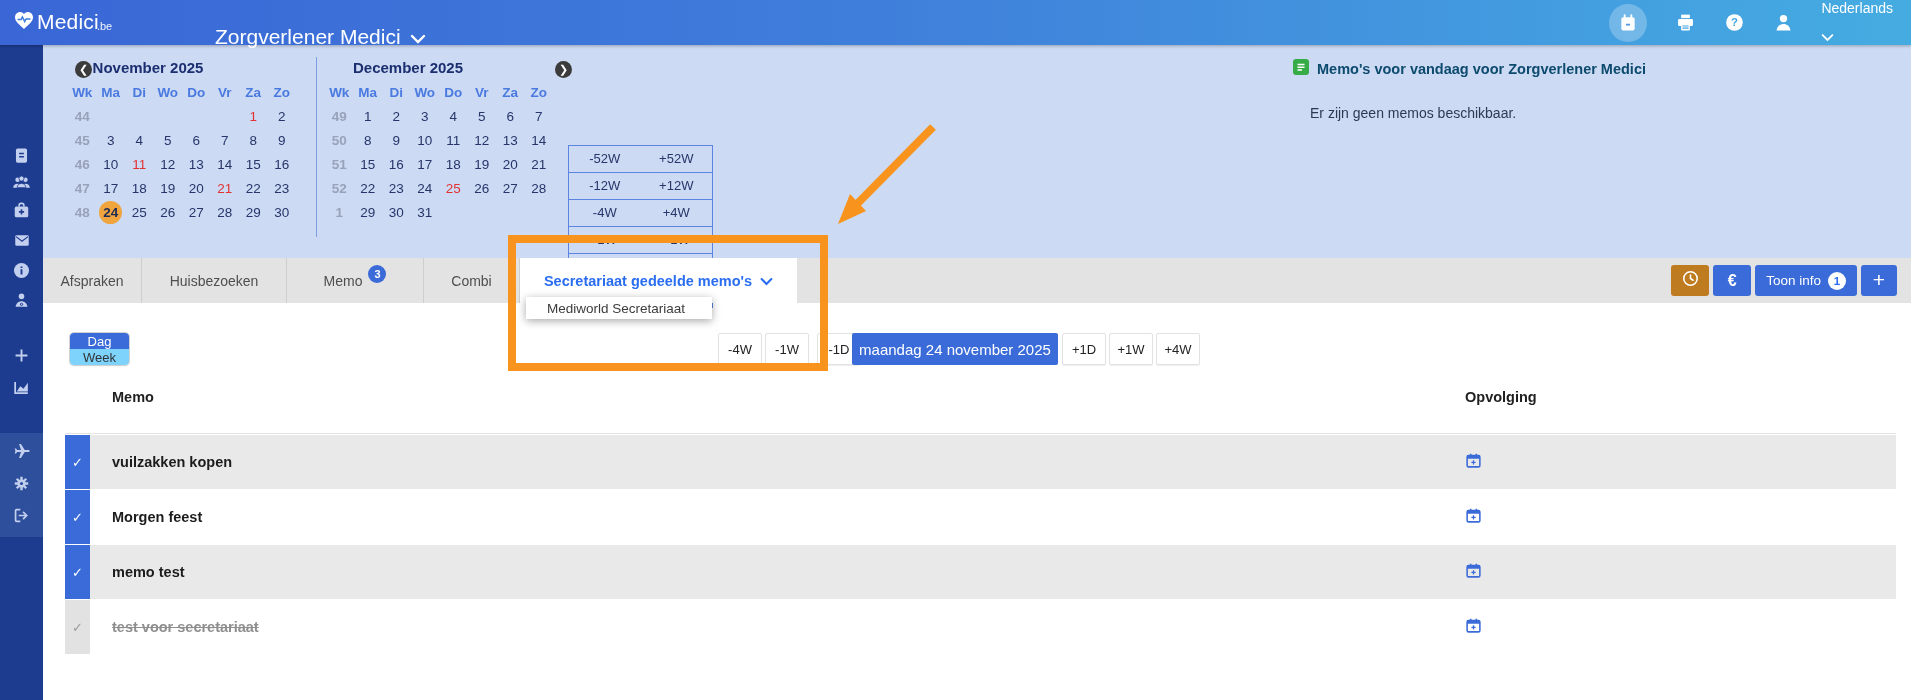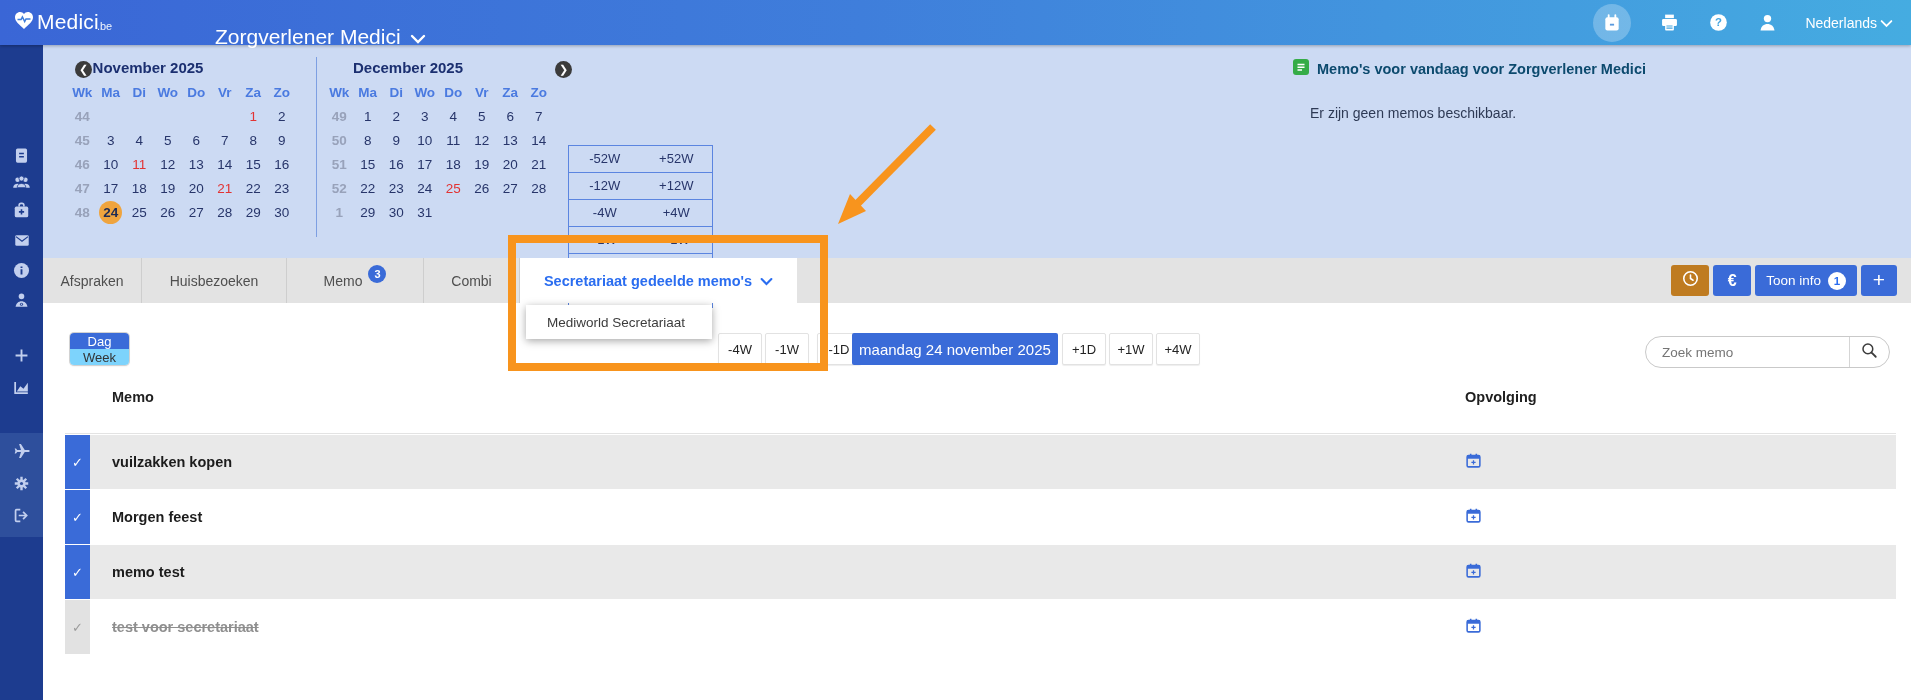--- a/index.html
+++ b/index.html
@@ -10,21 +10,21 @@
           background:linear-gradient(90deg,#3a66d6 0%,#3f7edb 45%,#45ace1 100%);
           color:#fff;z-index:5;box-shadow:0 1px 3px rgba(0,0,0,.28);}
   .logo{position:absolute;left:11px;top:8px;display:flex;align-items:center;gap:0;}
   .logo-text{font-size:21px;font-weight:500;letter-spacing:.2px;}
   .logo-tld{font-size:11px;opacity:.92;position:relative;top:4px;left:-2px;}
   .app-title{position:absolute;left:215px;top:9px;font-size:21px;font-weight:500;display:flex;align-items:center;gap:9px;cursor:pointer;margin-top:16px;}
   .hdr-right{position:absolute;right:18px;top:0;height:45px;display:flex;align-items:center;gap:27px;}
   .hdr-icon{width:22px;height:22px;display:flex;align-items:center;justify-content:center;}
   .hdr-circle{width:38px;height:38px;border-radius:50%;background:rgba(255,255,255,.25);
               display:flex;align-items:center;justify-content:center;}
-  .lang{display:flex;align-items:flex-start;gap:3px;font-size:14px;}
+  .lang{display:flex;align-items:flex-start;gap:13px;font-size:14px;flex-direction:column;}
   
   .sidebar{position:absolute;left:0;top:45px;width:43px;height:655px;background:#1d3c8f;z-index:4;}
   .sb-icon{position:absolute;left:0;width:43px;height:24px;display:flex;align-items:center;justify-content:center;}
   .sb-section{position:absolute;left:0;top:388px;width:43px;height:104px;background:#2e4f9c;}
   .sb-section .sb-icon{position:absolute;}
   
   .panel{position:absolute;left:43px;top:45px;width:1868px;height:213px;background:#ccdaf3;}
   .cal-title{position:absolute;font-size:15px;font-weight:bold;color:#1b2f70;text-align:center;}
   .cal-arrow{position:absolute;width:17px;height:17px;border-radius:50%;background:#3b3b3b;color:#fff;
              font-size:11px;line-height:16px;text-align:center;cursor:pointer;}
@@ -56,21 +56,21 @@
   .tab-actions{position:absolute;right:14px;top:7px;height:31px;display:flex;gap:4px;}
   .act-btn{height:31px;border-radius:3px;background:#3a6bd8;color:#fff;display:flex;align-items:center;
            justify-content:center;cursor:pointer;box-sizing:border-box;}
   .act-clock{width:38px;background:#bf7b20;}
   .act-euro{width:38px;font-size:16px;font-weight:bold;}
   .act-toon{padding:0 11px;font-size:13.5px;gap:7px;}
   .act-plus{width:36px;font-size:21px;font-weight:400;padding-bottom:2px;}
   .toon-badge{display:inline-block;width:18px;height:18px;border-radius:50%;background:#fff;color:#2a6df0;
               font-size:11.5px;font-weight:bold;line-height:18px;text-align:center;}
   
-  .dropdown{position:absolute;left:526px;top:305px;width:186px;height:34px;background:#fff;z-index:6;
+  .dropdown{position:absolute;left:526px;top:297px;width:186px;height:22px;background:#fff;z-index:6;
             box-shadow:0 2px 8px rgba(0,0,0,.35);display:flex;align-items:center;padding-left:21px;
             font-size:13.5px;color:#3c3c3c;box-sizing:border-box;cursor:pointer;}
   
   .view-toggle{position:absolute;left:70px;top:333px;height:32px;display:flex;border-radius:4px;overflow:hidden;
                box-shadow:0 0 0 1px #d2d2d2, 0 1px 2px rgba(0,0,0,.12);flex-direction:column;}
   .vbtn{height:32px;display:flex;align-items:center;justify-content:center;font-size:13px;color:#333;
         background:#7dd3fc;cursor:pointer;padding:0 13px;}
   .vbtn.sel{background:#3a6bd8;color:#fff;}
   .db-group{position:absolute;top:333px;display:flex;gap:3px;}
   .db-btn{width:44px;height:32px;background:#fff;border:1px solid #e2e2e2;border-radius:2px;box-sizing:border-box;
@@ -438,30 +438,20 @@
       <div class="db-btn">-4W</div>
       <div class="db-btn">-1W</div>
       <div class="db-btn mL">-1D</div>
     </div>
   <div class="date-display">maandag 24 november 2025</div>
   <div class="db-group" style="left:1062px" id="fwd-btns">
       <div class="db-btn">+1D</div>
       <div class="db-btn">+1W</div>
       <div class="db-btn">+4W</div>
     </div>
-  <div class="search">
-    <input type="text" placeholder="Zoek memo" style="">
-    <span class="search-div"></span>
-    <span class="search-btn">
-      <span><svg width="18" height="18" viewBox="0 0 24 24">
-            <circle cx="10.5" cy="10.5" r="6.5" stroke="#3c3c3c" stroke-width="2" fill="none"></circle>
-            <path d="M15.5 15.5L21 21" stroke="#3c3c3c" stroke-width="2.4" stroke-linecap="round"></path>
-          </svg></span>
-    </span>
-  </div>
 
   <div class="col-h" style="left:112px">Memo</div>
   <div class="col-h" style="left:1465px">Opvolging</div>
   <div class="thead-line"></div>
   <div class="rows" id="rows">
       <div class="trow">
         <div class="chk">✓</div>
         <div class="memo-text">vuilzakken kopen</div>
         <div class="opv">
           <span><svg width="17" height="17" viewBox="0 0 24 24">

